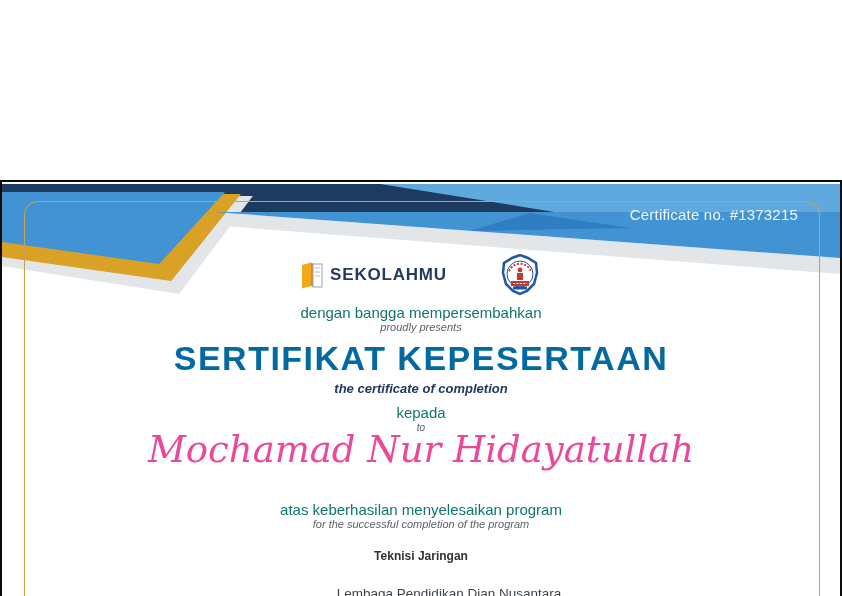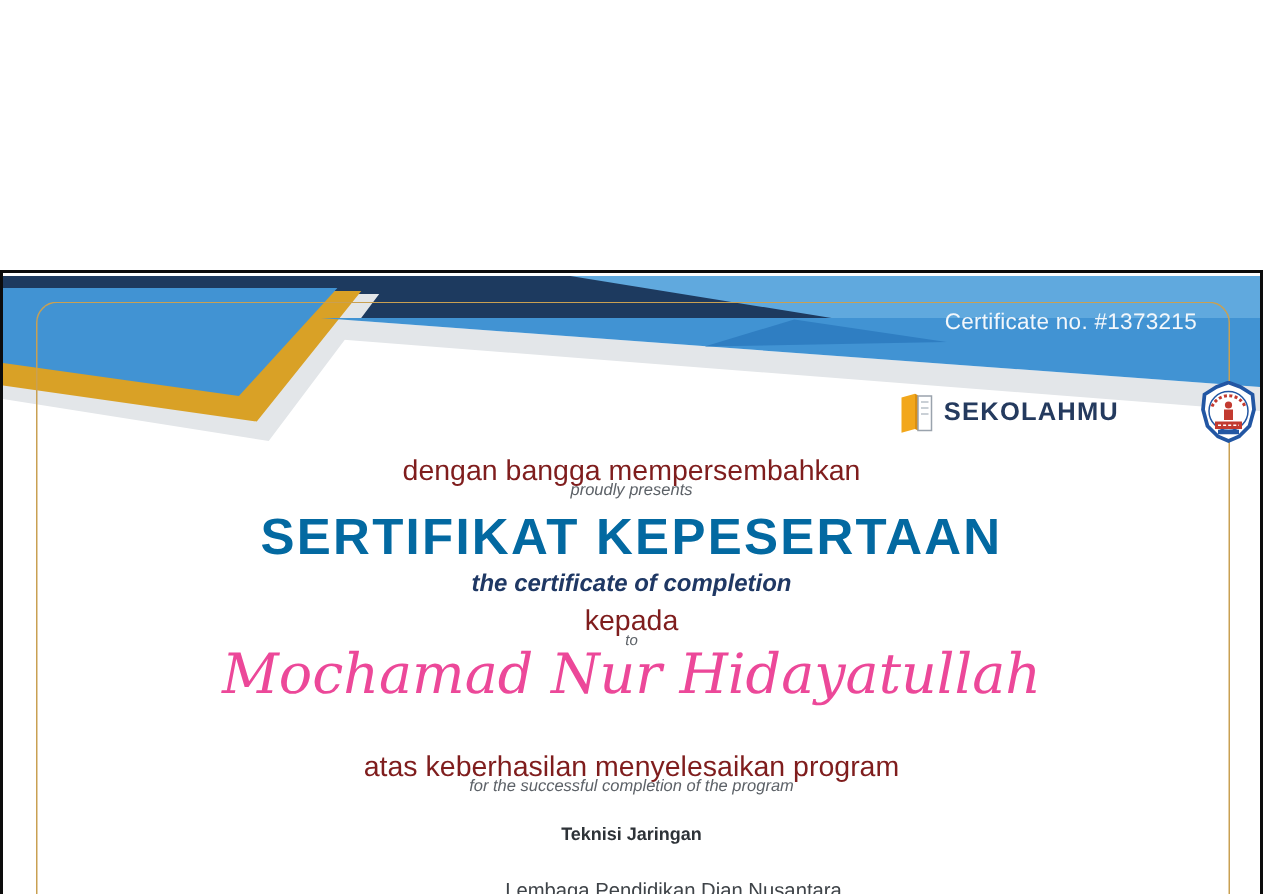--- a/index.html
+++ b/index.html
@@ -25,34 +25,34 @@
     border-radius:14px 14px 0 0;
     pointer-events:none;
   }
   .cert-no{
     position:absolute;top:24px;right:42px;
     color:#f2f7fb;font-size:15px;letter-spacing:.2px;
   }
   .content{position:absolute;left:0;top:0;width:100%;text-align:center;}
   .logos-row{
     position:absolute;top:72px;left:0;width:100%;
-    display:flex;align-items:center;justify-content:flex-end;gap:52px;
+    display:flex;align-items:center;justify-content:center;gap:52px;
   }
   .brand{display:flex;align-items:center;gap:7px;}
   .brand-text{font-size:17px;color:#243a5e;letter-spacing:.8px;font-weight:600;}
   .brand-text b{font-weight:800;}
-  .line-id{position:absolute;width:100%;font-size:19px;color:#7f1d1d;}
+  .line-id{position:absolute;width:100%;font-size:15px;color:#0f766e;}
   .line-en{position:absolute;width:100%;font-size:11px;font-style:italic;color:#5d6268;}
   .title{
     position:absolute;top:157px;width:100%;
     font-size:34px;font-weight:800;color:#0369a1;letter-spacing:1.5px;
   }
   .subtitle{
     position:absolute;top:199px;width:100%;
-    font-size:16px;font-weight:700;font-style:italic;color:#1f3864;
+    font-size:13px;font-weight:700;font-style:italic;color:#1f3864;
   }
   .kepada{top:222px;}
   .to{top:240px;font-size:10px;}
   .name{
     position:absolute;top:246px;width:100%;
     font-family:"DejaVu Serif", serif;font-style:italic;font-weight:400;
     font-size:37px;color:#ec4899;
   }
   .atas{top:319px;}
   .forthe{top:336px;}

